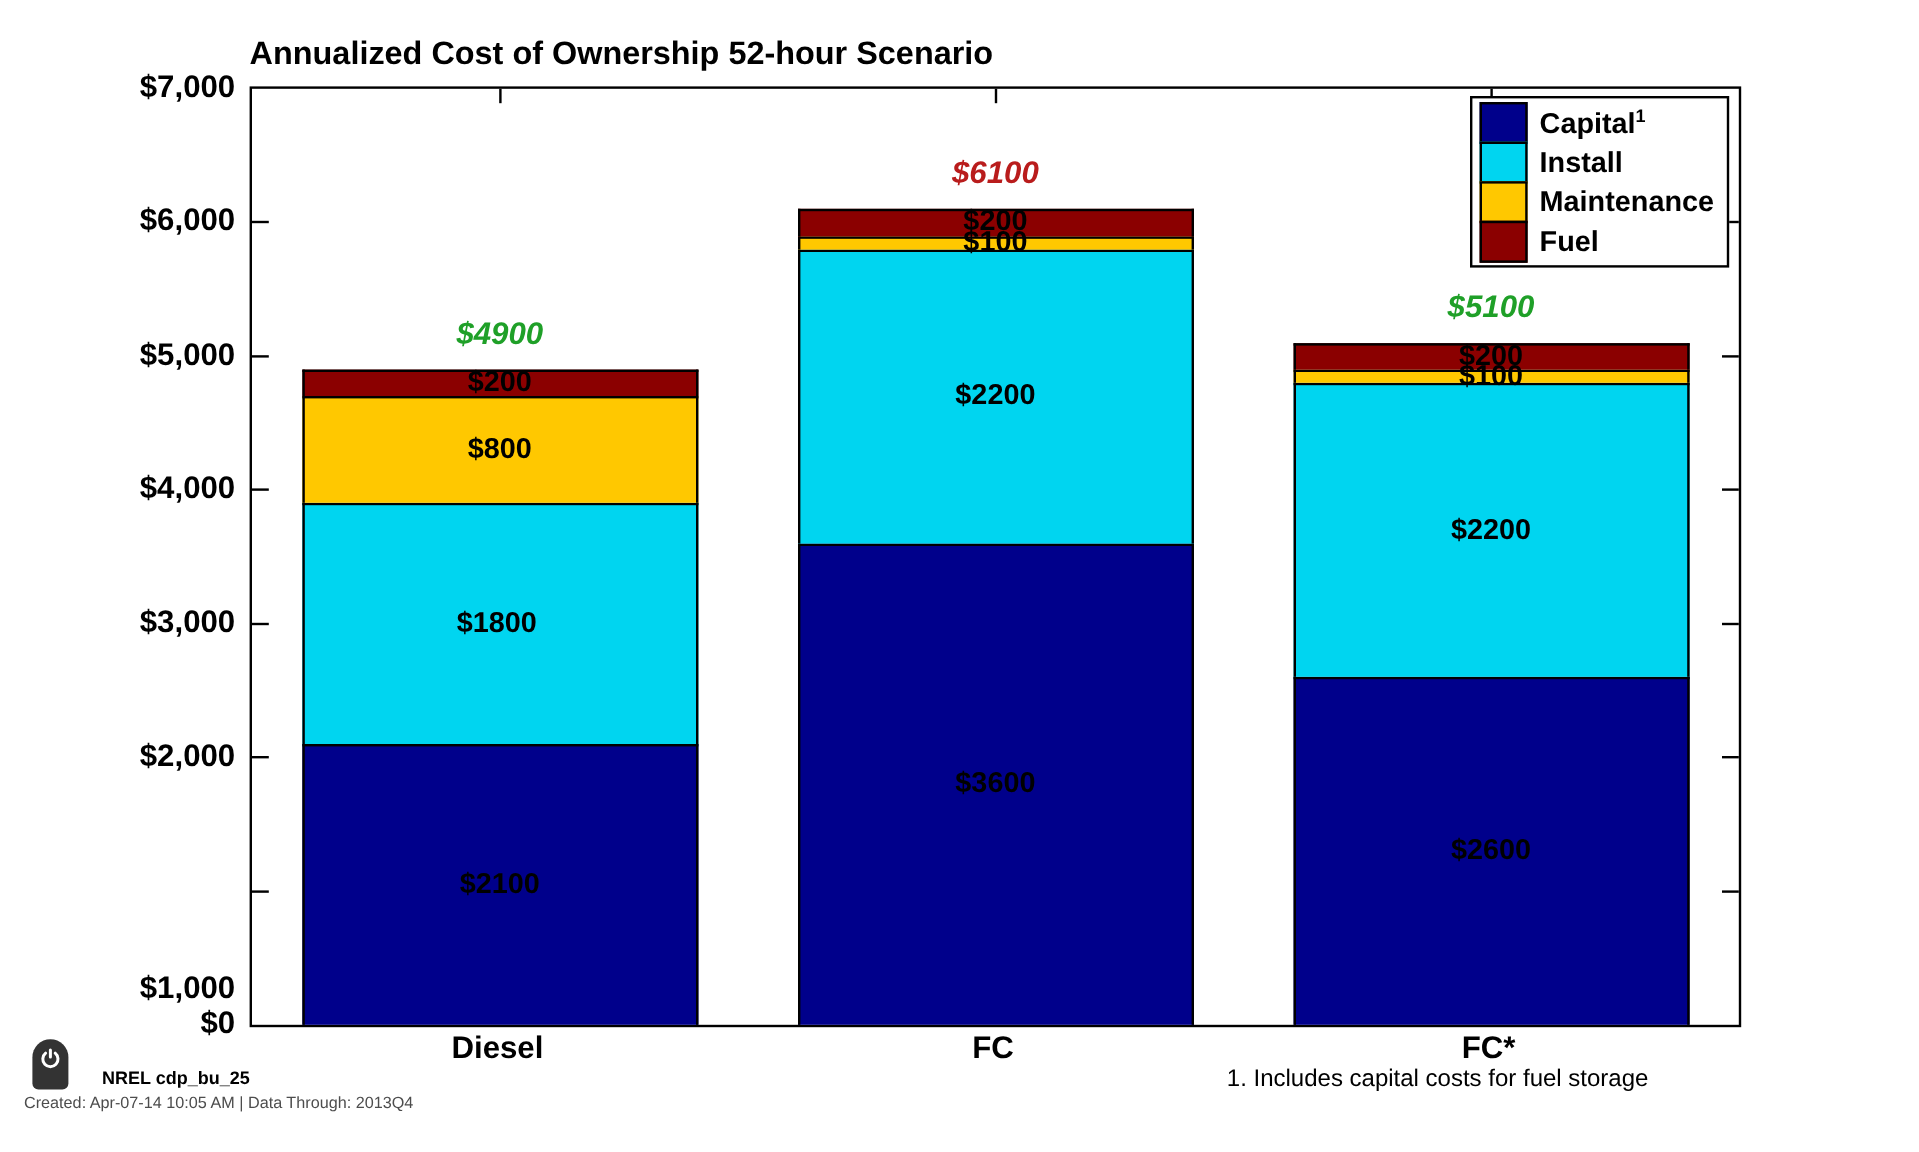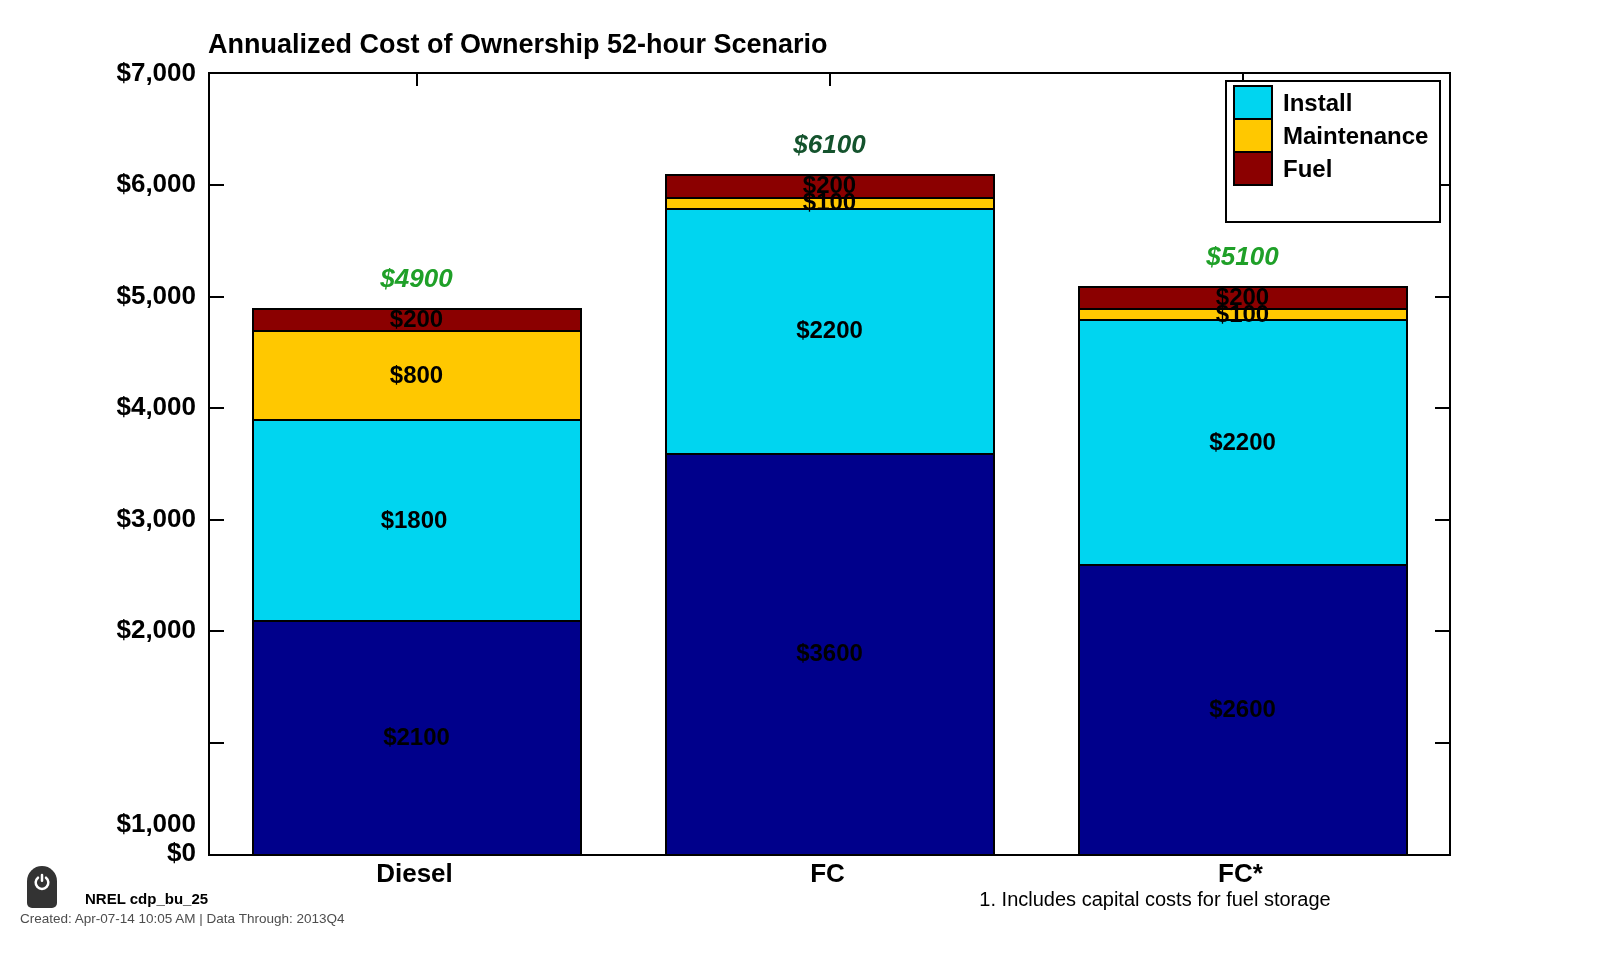--- a/index.html
+++ b/index.html
@@ -45,21 +45,21 @@
   .legend-row + .legend-row{margin-top:-2px;}
   .legend-sw{
     width:40px;height:35px;margin-left:6px;box-sizing:border-box;
     border:2px solid #000;flex:0 0 auto;
   }
   .legend-label{
     margin-left:10px;font-size:24px;font-weight:bold;white-space:nowrap;line-height:1;
   }
   .legend-label sup{font-size:15px;}
   #footnote{
-    position:absolute;left:940px;top:888px;width:430px;text-align:center;
+    position:absolute;left:983px;top:888px;width:430px;text-align:center;
     font-size:20px;
   }
   #power-badge{
     position:absolute;left:27px;top:866px;width:30px;height:42px;
     background:#333;border-radius:15px 15px 5px 5px;
     display:flex;justify-content:center;align-items:flex-start;padding-top:6px;
     box-sizing:border-box;
   }
   #source-label{
     position:absolute;left:85px;top:890px;font-size:15px;font-weight:bold;
@@ -99,35 +99,39 @@
       <div class="totlab" style="left: 206.5px; top: 204px; color: rgb(31, 160, 40);">$4900</div>
       <div class="xtick-top" style="left: 205.5px;"></div>
       <div class="seg" style="left: 454.5px; width: 330px; bottom: 0px; height: 401.143px; background: rgb(0, 0, 139);"></div>
       <div class="seglab" style="left: 619.5px; top: 579.429px;">$3600</div>
       <div class="seg" style="left: 454.5px; width: 330px; bottom: 401.143px; height: 245.143px; background: rgb(0, 213, 240);"></div>
       <div class="seglab" style="left: 619.5px; top: 256.286px;">$2200</div>
       <div class="seg" style="left: 454.5px; width: 330px; bottom: 646.286px; height: 11.1429px; background: rgb(255, 200, 0);"></div>
       <div class="seglab" style="left: 619.5px; top: 128.143px;">$100</div>
       <div class="seg" style="left: 454.5px; width: 330px; bottom: 657.429px; height: 22.2857px; background: rgb(139, 0, 0);"></div>
       <div class="seglab" style="left: 619.5px; top: 111.429px;">$200</div>
-      <div class="totlab" style="left: 619.5px; top: 70.2857px; color: #14532d;">$6100</div>
+      <div class="totlab" style="left: 619.5px; top: 70.2857px; color: #b91c1c;">$6100</div>
       <div class="xtick-top" style="left: 618.5px;"></div>
       <div class="seg" style="left: 867.5px; width: 330px; bottom: 0px; height: 289.714px; background: rgb(0, 0, 139);"></div>
       <div class="seglab" style="left: 1032.5px; top: 635.143px;">$2600</div>
       <div class="seg" style="left: 867.5px; width: 330px; bottom: 289.714px; height: 245.143px; background: rgb(0, 213, 240);"></div>
       <div class="seglab" style="left: 1032.5px; top: 367.714px;">$2200</div>
       <div class="seg" style="left: 867.5px; width: 330px; bottom: 534.857px; height: 11.1429px; background: rgb(255, 200, 0);"></div>
       <div class="seglab" style="left: 1032.5px; top: 239.571px;">$100</div>
       <div class="seg" style="left: 867.5px; width: 330px; bottom: 546px; height: 22.2857px; background: rgb(139, 0, 0);"></div>
       <div class="seglab" style="left: 1032.5px; top: 222.857px;">$200</div>
       <div class="totlab" style="left: 1032.5px; top: 181.714px; color: rgb(31, 160, 40);">$5100</div>
       <div class="xtick-top" style="left: 1031.5px;"></div>
     </div>
 
   <div id="legend">
+      <div class="legend-row">
+        <div class="legend-sw" style="background: rgb(0, 0, 139);"></div>
+        <div class="legend-label"><span>Capital</span><sup>1</sup></div>
+      </div>
       <div class="legend-row">
         <div class="legend-sw" style="background: rgb(0, 213, 240);"></div>
         <div class="legend-label"><span>Install</span></div>
       </div>
       <div class="legend-row">
         <div class="legend-sw" style="background: rgb(255, 200, 0);"></div>
         <div class="legend-label"><span>Maintenance</span></div>
       </div>
       <div class="legend-row">
         <div class="legend-sw" style="background: rgb(139, 0, 0);"></div>

